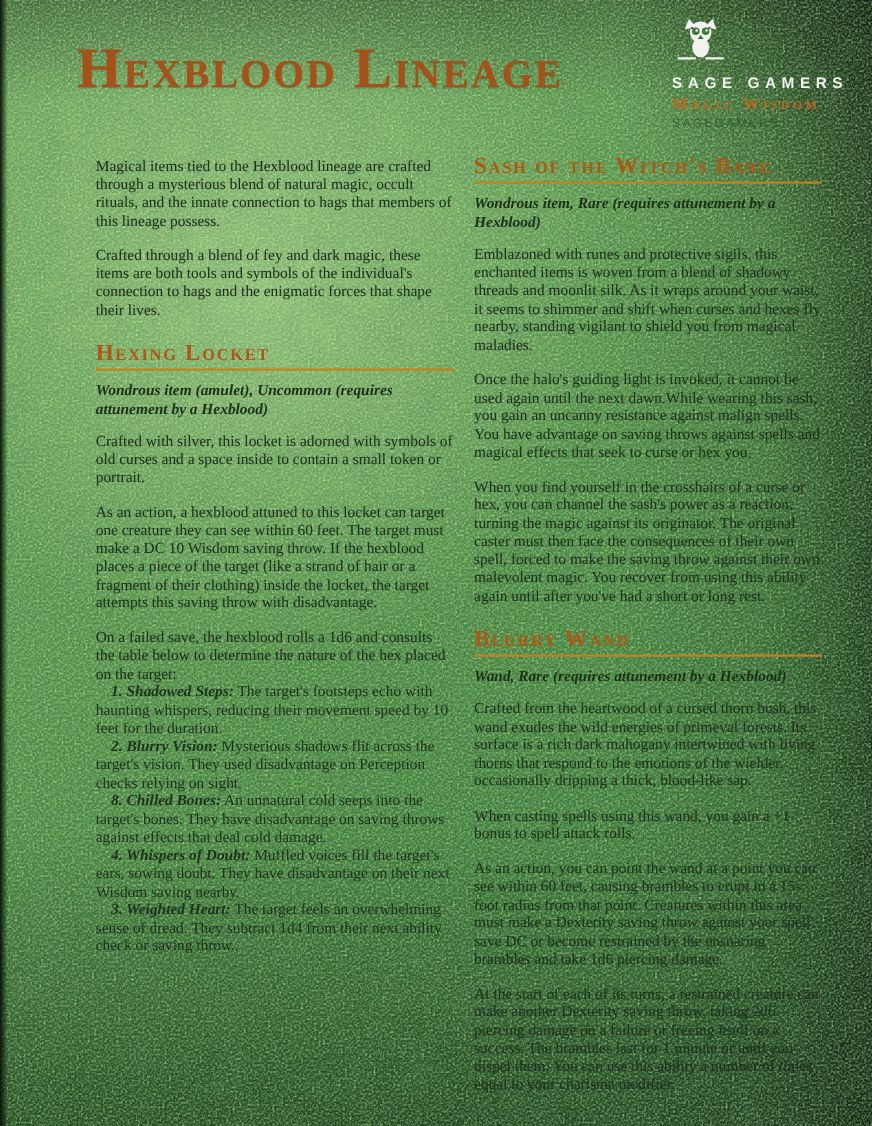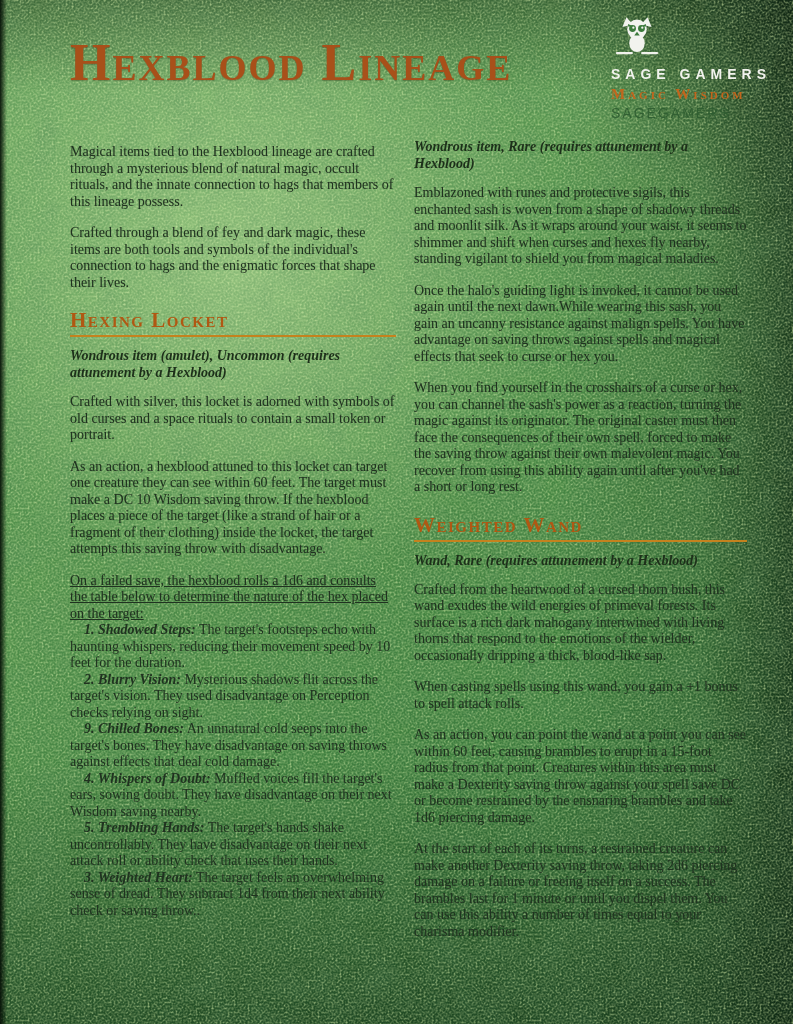--- a/index.html
+++ b/index.html
@@ -39,26 +39,26 @@
   .brand-name {
     display:block; margin-top:4px; font-family:"Liberation Sans",sans-serif;
     font-size:14px; font-weight:600; letter-spacing:5px; color:#f2f3ee; white-space:nowrap;
   }
   .product-name {
     display:block; margin-top:6px; font-family:"Liberation Serif",serif; font-variant:small-caps;
     font-weight:bold; font-size:15px; letter-spacing:3px; color:#c2661d; white-space:nowrap;
   }
   .tagline {
     display:block; margin-top:4px; font-family:"Liberation Sans",sans-serif;
-    font-size:14px; letter-spacing:2px; color:#2e5c30; text-transform:uppercase; opacity:0.9;
+    font-size:11px; letter-spacing:2px; color:#2e5c30; text-transform:uppercase; opacity:0.9;
   }
 
   
   .columns { display:flex; gap:18px; padding:8px 46px 0 70px; }
-  .col-left  { width:326px; flex:0 0 auto; }
+  .col-left  { width:326px; flex:0 0 auto;margin-left:17px; }
   .col-right { flex:1 1 auto; min-width:0; }
 
   .body-p {
     margin:0 0 15px 0; font-size:14px; line-height:16.5px; color:#203220;
     text-shadow:0 0 1px rgba(20,40,20,0.15);
   }
   .intro-p:first-child { margin-top:6px; }
 
   .section-heading {
     margin:17px 0 10px 0; padding-bottom:3px;
@@ -137,46 +137,46 @@
 
     <div class="columns">
 
       <div class="col-left">
         <p class="body-p intro-p">Magical items tied to the Hexblood lineage are crafted through a mysterious blend of natural magic, occult rituals, and the innate connection to hags that members of this lineage possess.</p>
         <p class="body-p intro-p">Crafted through a blend of fey and dark magic, these items are both tools and symbols of the individual's connection to hags and the enigmatic forces that shape their lives.</p>
 
         <div>
           <h2 class="section-heading">Hexing Locket</h2>
           <p class="item-subtitle">Wondrous item (amulet), Uncommon (requires attunement by a Hexblood)</p>
-          <p class="body-p">Crafted with silver, this locket is adorned with symbols of old curses and a space rituals to contain a small token or portrait.</p>
+          <p class="body-p">Crafted with silver, this locket is adorned with symbols of old curses and a space inside to contain a small token or portrait.</p>
           <p class="body-p">As an action, a hexblood attuned to this locket can target one creature they can see within 60 feet. The target must make a DC 10 Wisdom saving throw. If the hexblood places a piece of the target (like a strand of hair or a fragment of their clothing) inside the locket, the target attempts this saving throw with disadvantage.</p>
-          <p class="body-p" style="margin-bottom:0;text-decoration:underline;">On a failed save, the hexblood rolls a 1d6 and consults the table below to determine the nature of the hex placed on the target:</p>
+          <p class="body-p" style="margin-bottom:0;">On a failed save, the hexblood rolls a 1d6 and consults the table below to determine the nature of the hex placed on the target:</p>
 
           <div class="hex-table">
             <p class="hex-row"><span class="hex-lead">1. Shadowed Steps:</span> <span>The target's footsteps echo with haunting whispers, reducing their movement speed by 10 feet for the duration.</span></p>
             <p class="hex-row"><span class="hex-lead">2. Blurry Vision:</span> <span>Mysterious shadows flit across the target's vision. They used disadvantage on Perception checks relying on sight.</span></p>
-            <p class="hex-row"><span class="hex-lead">9. Chilled Bones:</span> <span>An unnatural cold seeps into the target's bones. They have disadvantage on saving throws against effects that deal cold damage.</span></p>
+            <p class="hex-row"><span class="hex-lead">8. Chilled Bones:</span> <span>An unnatural cold seeps into the target's bones. They have disadvantage on saving throws against effects that deal cold damage.</span></p>
             <p class="hex-row"><span class="hex-lead">4. Whispers of Doubt:</span> <span>Muffled voices fill the target's ears, sowing doubt. They have disadvantage on their next Wisdom saving nearby.</span></p>
-            <p class="hex-row"><span class="hex-lead">5. Trembling Hands:</span> <span>The target's hands shake uncontrollably. They have disadvantage on their next attack roll or ability check that uses their hands.</span></p>
             <p class="hex-row"><span class="hex-lead">3. Weighted Heart:</span> <span>The target feels an overwhelming sense of dread. They subtract 1d4 from their next ability check or saving throw..</span></p>
           </div>
         </div>
       </div>
 
       <div class="col-right">
 
         <div>
+          <h2 class="section-heading first">Sash of the Witch's Bane</h2>
           <p class="item-subtitle">Wondrous item, Rare (requires attunement by a Hexblood)</p>
-          <p class="body-p">Emblazoned with runes and protective sigils, this enchanted sash is woven from a shape of shadowy threads and moonlit silk. As it wraps around your waist, it seems to shimmer and shift when curses and hexes fly nearby, standing vigilant to shield you from magical maladies.</p>
+          <p class="body-p">Emblazoned with runes and protective sigils, this enchanted items is woven from a blend of shadowy threads and moonlit silk. As it wraps around your waist, it seems to shimmer and shift when curses and hexes fly nearby, standing vigilant to shield you from magical maladies.</p>
           <p class="body-p">Once the halo's guiding light is invoked, it cannot be used again until the next dawn.While wearing this sash, you gain an uncanny resistance against malign spells. You have advantage on saving throws against spells and magical effects that seek to curse or hex you.</p>
           <p class="body-p">When you find yourself in the crosshairs of a curse or hex, you can channel the sash's power as a reaction, turning the magic against its originator. The original caster must then face the consequences of their own spell, forced to make the saving throw against their own malevolent magic. You recover from using this ability again until after you've had a short or long rest.</p>
         </div>
 
         <div>
-          <h2 class="section-heading">Weighted Wand</h2>
+          <h2 class="section-heading">Blurry Wand</h2>
           <p class="item-subtitle">Wand, Rare (requires attunement by a Hexblood)</p>
           <p class="body-p">Crafted from the heartwood of a cursed thorn bush, this wand exudes the wild energies of primeval forests. Its surface is a rich dark mahogany intertwined with living thorns that respond to the emotions of the wielder, occasionally dripping a thick, blood-like sap.</p>
           <p class="body-p">When casting spells using this wand, you gain a +1 bonus to spell attack rolls.</p>
           <p class="body-p">As an action, you can point the wand at a point you can see within 60 feet, causing brambles to erupt in a 15-foot radius from that point. Creatures within this area must make a Dexterity saving throw against your spell save DC or become restrained by the ensnaring brambles and take 1d6 piercing damage.</p>
           <p class="body-p">At the start of each of its turns, a restrained creature can make another Dexterity saving throw, taking 2d6 piercing damage on a failure or freeing itself on a success. The brambles last for 1 minute or until you dispel them. You can use this ability a number of times equal to your charisma modifier.</p>
         </div>
 
       </div>
     </div>
   </div>

